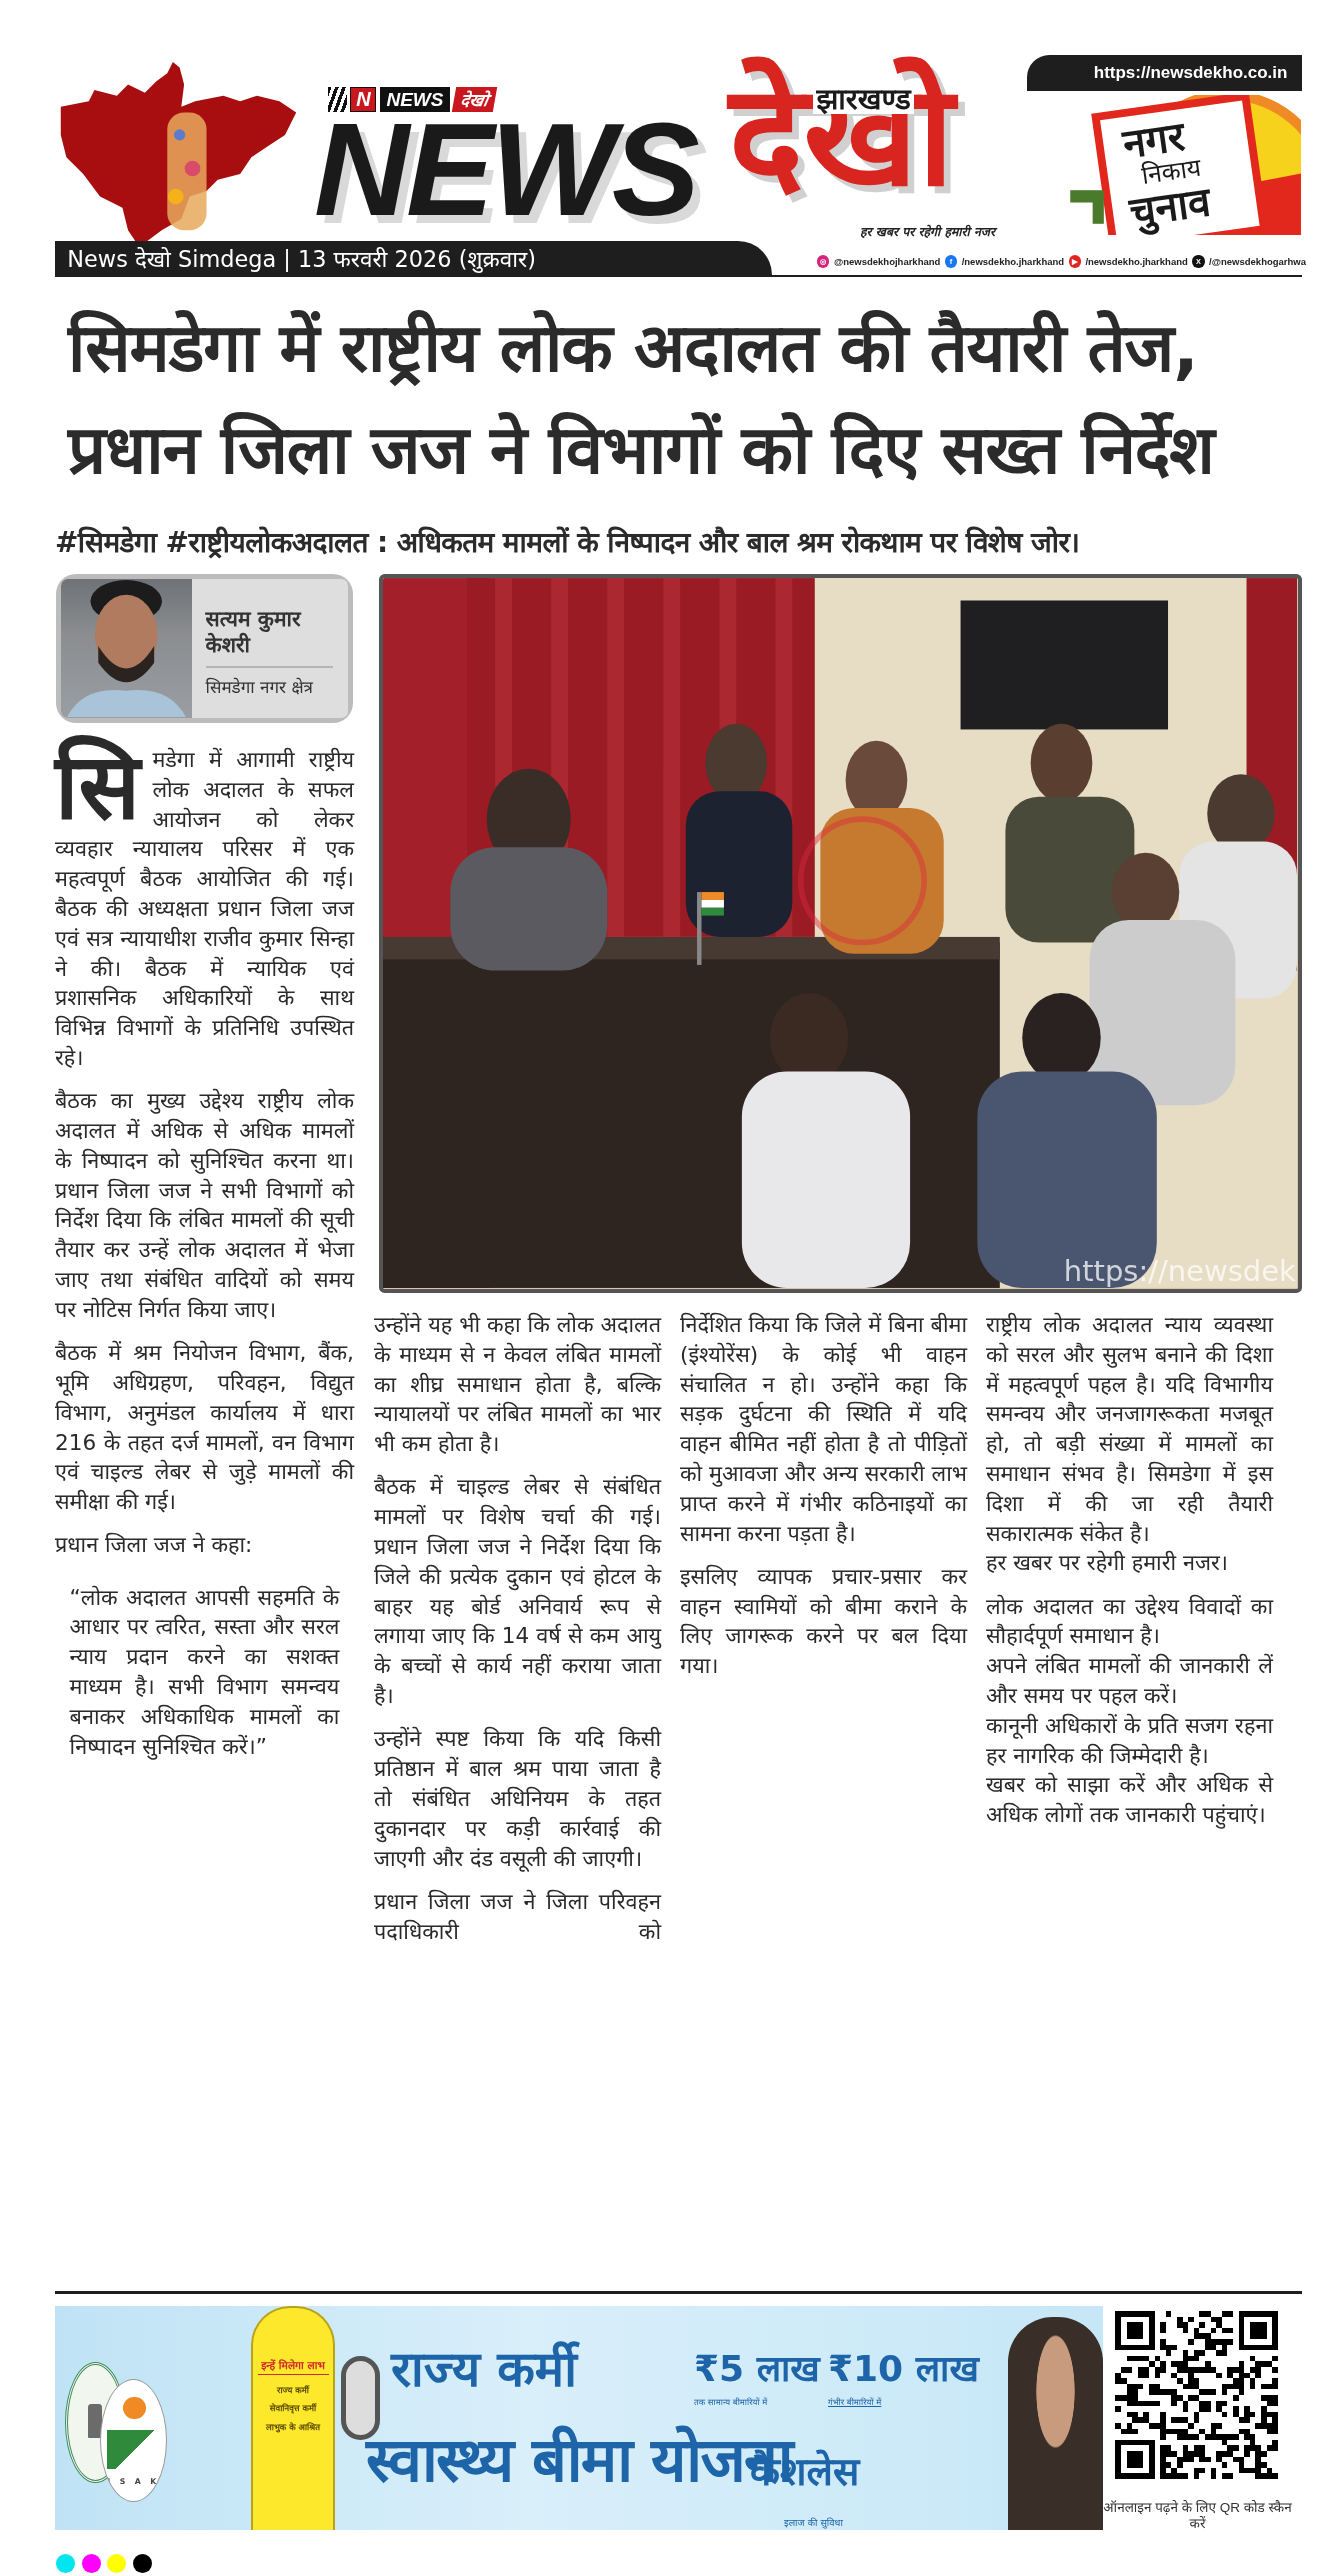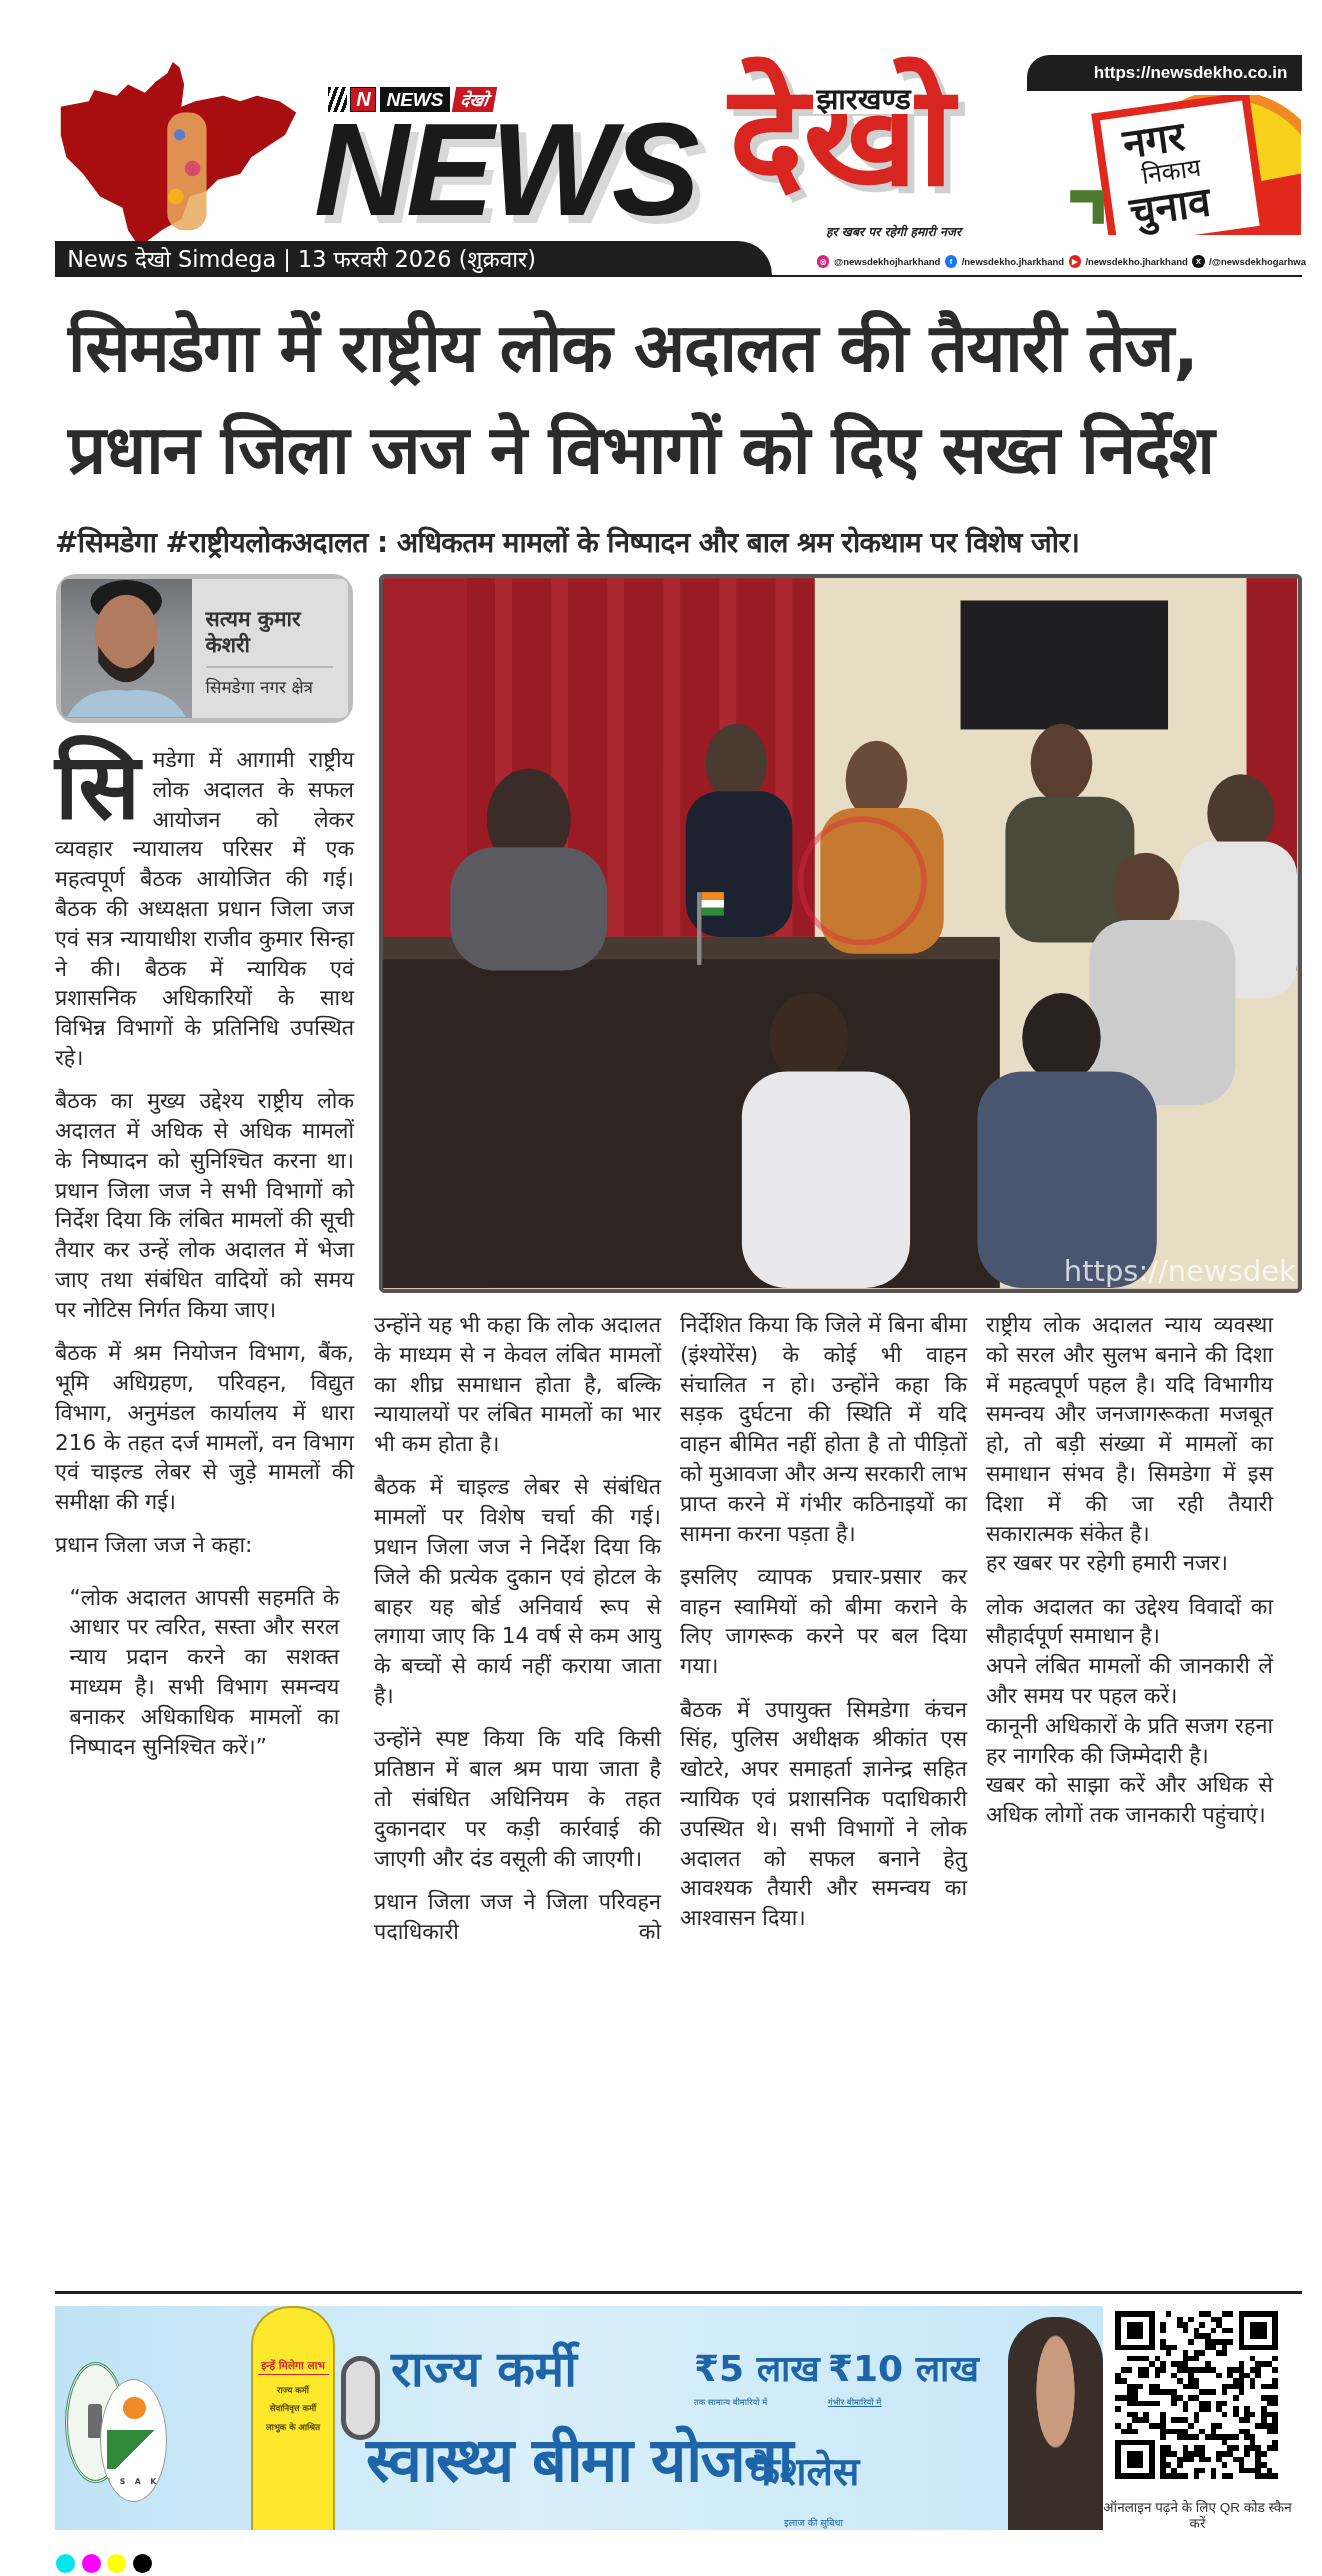--- a/index.html
+++ b/index.html
@@ -10,21 +10,21 @@
   .masthead { position:absolute; left:0; top:0; width:1323px; height:280px; }
   .map-logo { position:absolute; left:55px; top:62px; width:247px; height:185px; }
   .small-brand { position:absolute; left:328px; top:87px; height:25px; display:flex; align-items:center; gap:3.4px; }
   .small-brand .stripes { width:19px; height:25px; background:repeating-linear-gradient(110deg,#111 0 3.4px,transparent 3.4px 6.7px); }
   .small-brand .nbox { width:26px; height:25px; background:#c8171e; color:#fff; font:italic 900 20px "Liberation Sans",sans-serif; display:flex; align-items:center; justify-content:center; border:1.7px solid #111; }
   .small-brand .nw { background:#111; color:#fff; font:italic 900 19px "Liberation Sans",sans-serif; padding:0 6.7px; height:25px; display:flex; align-items:center; }
   .small-brand .dk { background:#c8171e; color:#fff; font:italic 700 17px "DejaVu Sans",sans-serif; padding:0 6.7px; height:25px; display:flex; align-items:center; transform:skewX(-10deg); }
   .big-news { position:absolute; left:314px; top:104px; font:italic 900 132px/1 "Liberation Sans",sans-serif; color:#1a1a1a; letter-spacing:-3.4px; text-shadow:7.8px 7.8px 0 #d9d9d9; }
   .big-dekho { position:absolute; left:729px; top:66px; font:900 140px/1 "DejaVu Sans",sans-serif; color:#d8251f; text-shadow:6.7px 6.7px 0 #d0d0d0; }
   .jharkhand-label { position:absolute; left:813px; top:85px; font:700 29px/1 "DejaVu Sans",sans-serif; color:#1a1a1a; background:#fff; padding:0 3.4px; }
-  .tagline { position:absolute; left:826px; top:223px; font:italic 700 12.3px "DejaVu Sans",sans-serif; color:#222; }
+  .tagline { position:absolute; left:860px; top:223px; font:italic 700 12.3px "DejaVu Sans",sans-serif; color:#222; }
   .url-pill { position:absolute; left:1027px; top:55px; width:275px; height:36px; background:#1e1e1e; border-radius:22.4px 0 0 0; color:#fff; font:700 17px "Liberation Sans",sans-serif; display:flex; align-items:center; justify-content:flex-end; padding-right:14.6px; }
   .election-badge { position:absolute; left:1059px; top:95px; width:242px; height:140px; overflow:hidden; }
   .date-bar { position:absolute; left:55px; top:241px; width:717px; height:34px; background:#1e1e1e; border-radius:0 34px 0 0; color:#fff; font:400 22.4px "DejaVu Sans",sans-serif; display:flex; align-items:center; padding-left:12.3px; white-space:nowrap;text-align:right; }
   .social-row { position:absolute; left:779px; top:252px; width:527px; height:19px; display:flex; align-items:center; justify-content:flex-end; gap:4.5px; font:700 9.5px "Liberation Sans",sans-serif; color:#222; white-space:nowrap; }
   .social-row .si { width:12.3px; height:12.3px; border-radius:50%; display:inline-flex; align-items:center; justify-content:center; color:#fff; font-size:7.3px; font-weight:900; }
   .header-rule { position:absolute; left:55px; top:275px; width:1247px; height:1.7px; background:#1e1e1e; }
 
   
   .headline { position:absolute; left:55px; top:285px; width:1250px; font:700 67px/1.52 "DejaVu Sans",sans-serif; color:#2b2b2b; letter-spacing:-1.1px; }
   .subhead { position:absolute; left:55px; top:526px; width:1250px; font:700 28px/1.2 "DejaVu Sans",sans-serif; color:#2b2b2b; white-space:nowrap; letter-spacing:-0.6px; }
@@ -219,21 +219,20 @@
 <div class="col col2">
   <p>उन्होंने यह भी कहा कि लोक अदालत के माध्यम से न केवल लंबित मामलों का शीघ्र समाधान होता है, बल्कि न्यायालयों पर लंबित मामलों का भार भी कम होता है।</p>
   <p>बैठक में चाइल्ड लेबर से संबंधित मामलों पर विशेष चर्चा की गई। प्रधान जिला जज ने निर्देश दिया कि जिले की प्रत्येक दुकान एवं होटल के बाहर यह बोर्ड अनिवार्य रूप से लगाया जाए कि 14 वर्ष से कम आयु के बच्चों से कार्य नहीं कराया जाता है।</p>
   <p>उन्होंने स्पष्ट किया कि यदि किसी प्रतिष्ठान में बाल श्रम पाया जाता है तो संबंधित अधिनियम के तहत दुकानदार पर कड़ी कार्रवाई की जाएगी और दंड वसूली की जाएगी।</p>
   <p class="tight" style="text-align-last:justify;">प्रधान जिला जज ने जिला परिवहन पदाधिकारी को</p>
 </div>
 
 <div class="col col3">
   <p>निर्देशित किया कि जिले में बिना बीमा (इंश्योरेंस) के कोई भी वाहन संचालित न हो। उन्होंने कहा कि सड़क दुर्घटना की स्थिति में यदि वाहन बीमित नहीं होता है तो पीड़ितों को मुआवजा और अन्य सरकारी लाभ प्राप्त करने में गंभीर कठिनाइयों का सामना करना पड़ता है।</p>
   <p>इसलिए व्यापक प्रचार-प्रसार कर वाहन स्वामियों को बीमा कराने के लिए जागरूक करने पर बल दिया गया।</p>
-  <p>बैठक में उपायुक्त सिमडेगा कंचन सिंह, पुलिस अधीक्षक श्रीकांत एस खोटरे, अपर समाहर्ता ज्ञानेन्द्र सहित न्यायिक एवं प्रशासनिक पदाधिकारी उपस्थित थे। सभी विभागों ने लोक अदालत को सफल बनाने हेतु आवश्यक तैयारी और समन्वय का आश्वासन दिया।</p>
 </div>
 
 <div class="col col4">
   <p class="tight">राष्ट्रीय लोक अदालत न्याय व्यवस्था को सरल और सुलभ बनाने की दिशा में महत्वपूर्ण पहल है। यदि विभागीय समन्वय और जनजागरूकता मजबूत हो, तो बड़ी संख्या में मामलों का समाधान संभव है। सिमडेगा में इस दिशा में की जा रही तैयारी सकारात्मक संकेत है।</p>
   <p>हर खबर पर रहेगी हमारी नजर।</p>
   <p class="tight">लोक अदालत का उद्देश्य विवादों का सौहार्दपूर्ण समाधान है।</p>
   <p class="tight">अपने लंबित मामलों की जानकारी लें और समय पर पहल करें।</p>
   <p class="tight">कानूनी अधिकारों के प्रति सजग रहना हर नागरिक की जिम्मेदारी है।</p>
   <p class="tight">खबर को साझा करें और अधिक से अधिक लोगों तक जानकारी पहुंचाएं।</p>
 </div>

